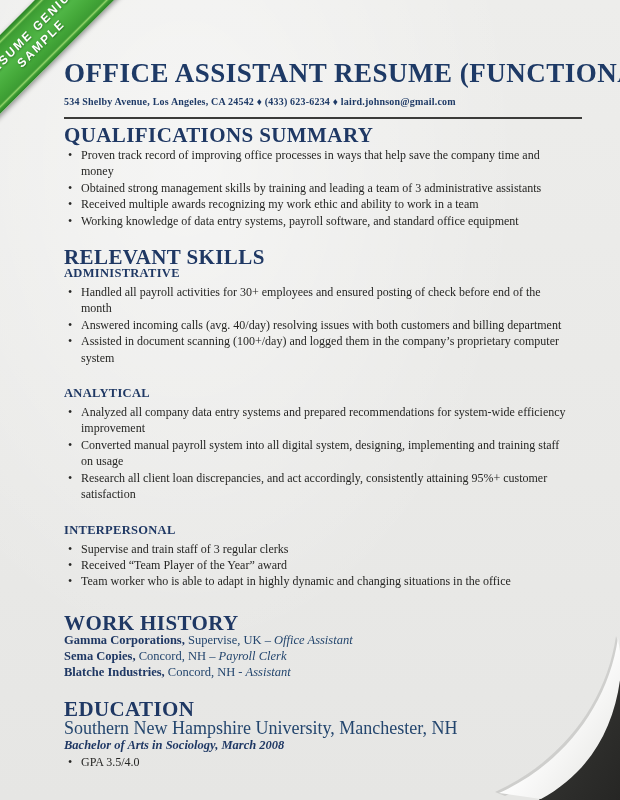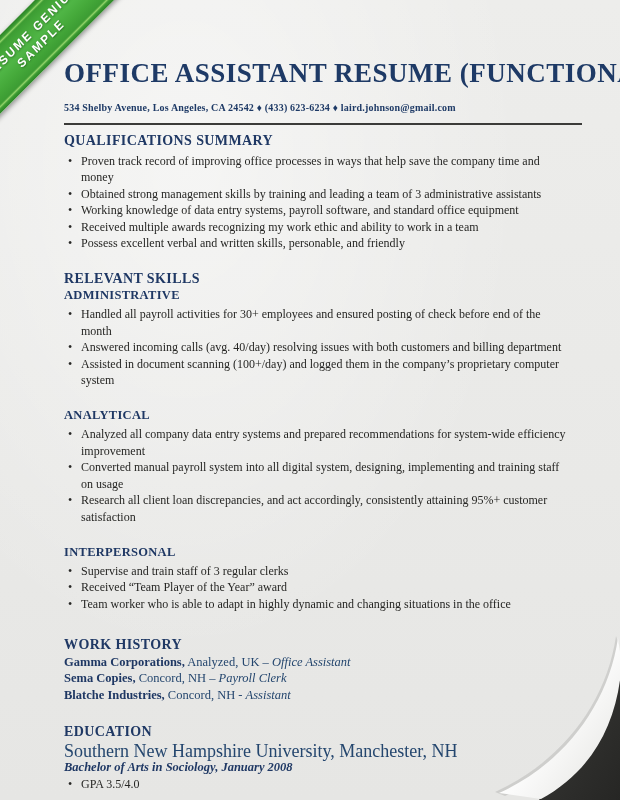--- a/index.html
+++ b/index.html
@@ -37,29 +37,29 @@
   }
 
   
   .content{position:absolute;left:64px;top:58px;width:492px;}
   .title{
     color:#1e3a66;font-size:27px;font-weight:bold;letter-spacing:.5px;
     line-height:30px;white-space:nowrap;margin:0;
   }
   .contact{
     color:#1e3a66;font-size:10px;font-weight:bold;letter-spacing:.2px;
-    margin-top:14px;
+    margin-top:8px;
   }
   .rule{
     height:0;border-top:2px solid #3b3b39;margin-top:10px;margin-bottom:7px;width:518px;
   }
 
   
   .h2{
-    color:#1f3864;font-size:14px;font-weight:bold;letter-spacing:.4px;
+    color:#1f3864;font-size:21px;font-weight:bold;letter-spacing:.4px;
     line-height:18px;margin:0;
   }
   .h3{
     color:#1f3864;font-size:12.5px;font-weight:bold;
     letter-spacing:.3px;line-height:15px;margin:0;
   }
   ul.blist{list-style:none;margin:3px 0 0 0;padding:0;width:505px;}
   ul.blist li{
     position:relative;padding-left:17px;
     color:#262624;font-size:12px;line-height:16.4px;
@@ -96,23 +96,22 @@
   <div class="content">
 
     <div class="title">OFFICE ASSISTANT RESUME (FUNCTIONAL)</div>
     <div class="contact">534 Shelby Avenue, Los Angeles, CA 24542  ♦  (433) 623-6234  ♦  laird.johnson@gmail.com</div>
     <div class="rule"></div>
 
     <div class="h2">QUALIFICATIONS SUMMARY</div>
     <ul class="blist">
       <li>Proven track record of improving office processes in ways that help save the company time and money</li>
       <li>Obtained strong management skills by training and leading a team of 3 administrative assistants</li>
+      <li>Received multiple awards recognizing my work ethic and ability to work in a team</li>
       <li>Working knowledge of data entry systems, payroll software, and standard office equipment</li>
-      <li>Received multiple awards recognizing my work ethic and ability to work in a team</li>
-      <li>Possess excellent verbal and written skills, personable, and friendly</li>
     </ul>
 
     <div class="h2 gap-lg">RELEVANT SKILLS</div>
 
     <div class="h3">ADMINISTRATIVE</div>
     <ul class="blist">
       <li>Handled all payroll activities for 30+ employees and ensured posting of check before end of the month</li>
       <li>Answered incoming calls (avg. 40/day) resolving issues with both customers and billing department</li>
       <li>Assisted in document scanning (100+/day) and logged them in the company’s proprietary computer system</li>
     </ul>
@@ -125,27 +124,27 @@
     </ul>
 
     <div class="h3 gap-md">INTERPERSONAL</div>
     <ul class="blist">
       <li>Supervise and train staff of 3 regular clerks</li>
       <li>Received “Team Player of the Year” award</li>
       <li>Team worker who is able to adapt in highly dynamic and changing situations in the office</li>
     </ul>
 
     <div class="h2" style="margin-top:24px;">WORK HISTORY</div>
-    <div class="wh-line"><span class="co">Gamma Corporations,</span><span> Analyzed, UK – </span><span class="role">Office Assistant</span></div>
+    <div class="wh-line"><span class="co">Gamma Corporations,</span><span> Supervise, UK – </span><span class="role">Office Assistant</span></div>
     <div class="wh-line"><span class="co">Sema Copies,</span><span> Concord, NH – </span><span class="role">Payroll Clerk</span></div>
     <div class="wh-line"><span class="co">Blatche Industries,</span><span> Concord, NH - </span><span class="role">Assistant</span></div>
 
     <div class="h2" style="margin-top:20px;">EDUCATION</div>
     <div class="edu-school" style="margin-top:2px;">Southern New Hampshire University, Manchester, NH</div>
-    <div class="edu-degree">Bachelor of Arts in Sociology, January 2008</div>
+    <div class="edu-degree">Bachelor of Arts in Sociology, March 2008</div>
     <ul class="blist" style="margin-top:1px;">
       <li>GPA 3.5/4.0</li>
     </ul>
 
   </div>
 
   <div class="curl-wrap">
     <svg width="135" height="168" viewBox="0 0 135 168" xmlns="http://www.w3.org/2000/svg">
       <defs>
         <linearGradient id="curlGrad" x1="0" y1="0" x2="1" y2="1">

